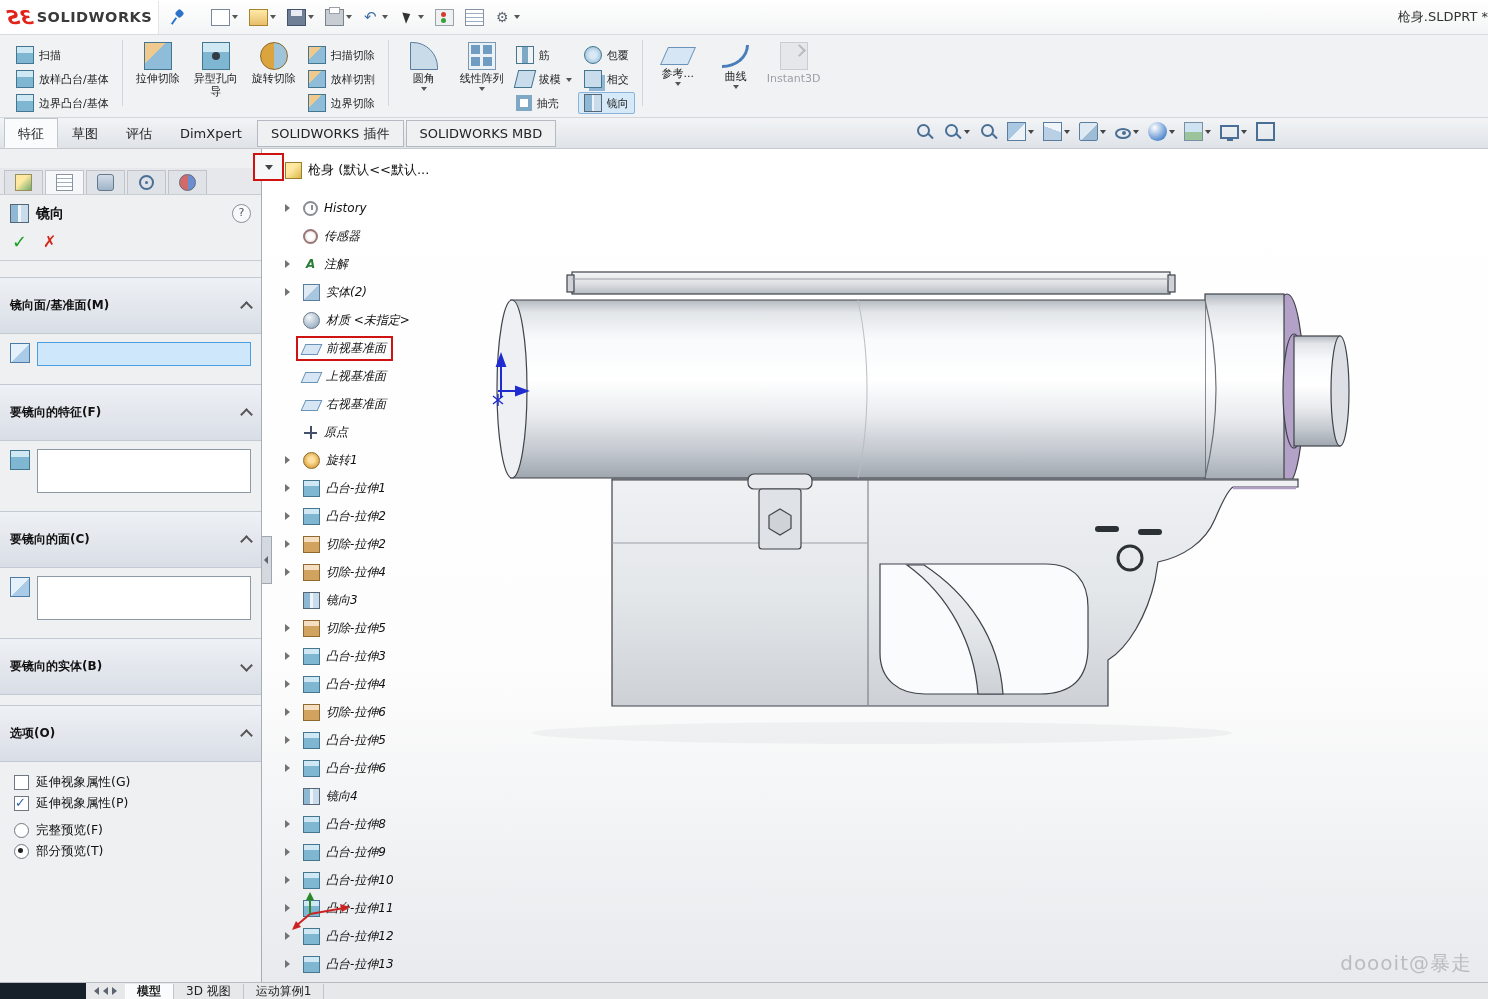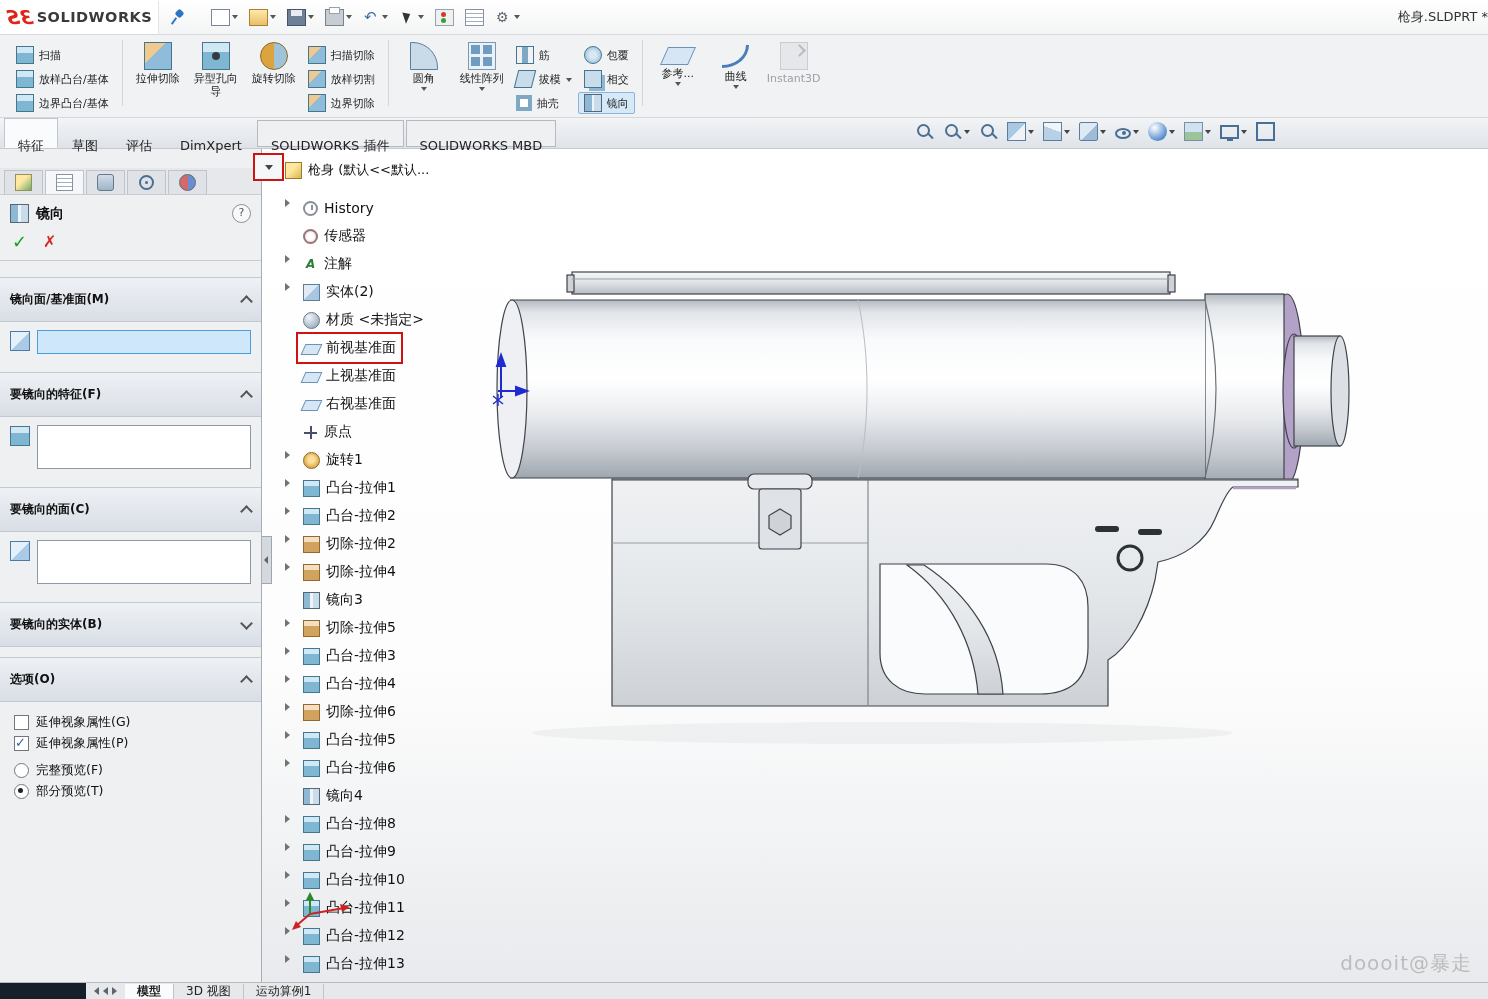--- a/index.html
+++ b/index.html
@@ -65,21 +65,21 @@
   .si-intersect{background:#c8dcec;border:1px solid #44768f;box-shadow:4px 4px 0 -1px #8fb6d2;}
   .si-mirror{background:linear-gradient(90deg,#8fb8d4 0 42%,#eef4f9 42% 58%,#c8dcec 58% 100%);border:1px solid #567;}
   .ri-reference{background:#d6e6f4;border:1px solid #6b93b8;height:16px;margin-top:5px;transform:skewX(-24deg);}
   .ri-curves{border:none;border-bottom:3px solid #4a7ebb;border-right:3px solid #4a7ebb;border-radius:0 0 100% 0;width:24px;height:20px;margin-top:3px;}
   .ri-instant3d{background:#d8dbdf;border:1px solid #9aa0a8;}
   .ri-instant3d::after{content:"";position:absolute;right:3px;top:3px;border-right:2px solid #777;border-top:2px solid #777;width:7px;height:7px;transform:rotate(45deg);}
   
   .tabbar{position:absolute;left:0;top:118px;right:0;height:30px;background:linear-gradient(#f2f4f6,#dfe3e8);
           border-bottom:1px solid #c6cad0;display:flex;align-items:flex-end;z-index:35;}
   .cmtabs{display:flex;height:100%;align-items:stretch;padding-left:4px;}
-  .cmtab{padding:12px 13px;line-height:29px;font-size:13px;color:#222;border:1px solid transparent;}
+  .cmtab{padding:0 13px;line-height:29px;font-size:13px;color:#222;border:1px solid transparent;}
   .cmtab.active{background:#fafbfc;border-color:#c0c6cd;border-bottom-color:#fafbfc;}
   .cmtab.boxed{background:#eef0f2;border-color:#b5bac2;margin:2px 1px 1px 1px;line-height:25px;}
   .headsup{position:absolute;left:915px;top:4px;display:flex;align-items:center;gap:9px;}
   .hbtn{display:flex;align-items:center;gap:2px;}
   .hi{width:19px;height:19px;position:relative;display:inline-block;}
   .hi-zoomfit::before,.hi-zoomarea::before,.hi-prev::before{content:"";position:absolute;left:2px;top:2px;width:9px;height:9px;border:2px solid #4a6f94;border-radius:50%;}
   .hi-zoomfit::after,.hi-zoomarea::after,.hi-prev::after{content:"";position:absolute;left:12px;top:13px;width:7px;height:2px;background:#4a6f94;transform:rotate(45deg);}
   .hi-section{background:linear-gradient(135deg,#aac8e2 50%,#eef3f8 50%);border:1px solid #5b7d9e;box-sizing:border-box;}
   .hi-orient{background:linear-gradient(200deg,#f0f5fa 40%,#b9d0e4 40%);border:1px solid #5b7d9e;box-sizing:border-box;}
   .hi-display{background:linear-gradient(135deg,#dfe9f2 55%,#9fbcd6 55%);border:1px solid #5b7d9e;border-radius:2px;box-sizing:border-box;}
@@ -108,21 +108,21 @@
   .pt-disp{background:linear-gradient(90deg,#d26a6a 50%,#6a8ed2 50%);border-radius:50%;border:1px solid #667;}
   .pmhead{display:flex;align-items:center;gap:7px;padding:9px 10px 6px 10px;}
   .pmico{width:17px;height:17px;background:linear-gradient(90deg,#8fb8d4 0 42%,#eef4f9 42% 58%,#c8dcec 58% 100%);border:1px solid #567;}
   .pmtitle{font-weight:bold;font-size:14px;color:#111;}
   .pmhelp{margin-left:auto;width:17px;height:17px;border:1px solid #8a909a;border-radius:50%;text-align:center;line-height:16px;font-size:11px;color:#555;background:#f8f9fa;}
   .pmok{display:flex;align-items:center;gap:16px;padding:2px 12px 8px 12px;border-bottom:1px solid #c9ccd1;}
   .okg{color:#1a9e22;font-size:18px;font-weight:bold;}
   .cancelg{color:#d4281a;font-size:16px;font-weight:bold;}
   .sec{margin-top:10px;}
   .sechead{height:23px;background:linear-gradient(#eef1f5,#d9dee6);border-top:1px solid #c3c9d2;border-bottom:1px solid #c3c9d2;
-           display:flex;align-items:center;padding:10px 10px;font-weight:bold;font-size:12px;color:#111;}
+           display:flex;align-items:center;padding:16px 10px;font-weight:bold;font-size:12px;color:#111;}
   .chev{width:7px;height:7px;border-right:2px solid #555;border-bottom:2px solid #555;margin-left:auto;}
   .chev.up{transform:rotate(-135deg);margin-top:4px;}
   .chev.down{transform:rotate(45deg);margin-top:-2px;}
   .secbody{padding:8px 10px;display:flex;align-items:flex-start;gap:7px;}
   .fico{width:18px;height:18px;flex:none;margin-top:1px;}
   .f-cube{background:linear-gradient(135deg,#e4f0fa 50%,#a9cbe8 50%);border:1px solid #4d7ba6;}
   .f-feat{background:linear-gradient(180deg,#cfe8f4 0 35%,#7fb6d2 35% 100%);border:1px solid #44768f;}
   .selbox{flex:1;height:22px;background:#fff;border:1px solid #8e99a8;}
   .selbox.tall{height:42px;}
   .selbox.activebox{background:#cfe7fa;border-color:#4a9ede;}
@@ -136,21 +136,21 @@
   .pmsplit::after{content:"";position:absolute;left:2px;top:19px;border-top:4px solid transparent;border-bottom:4px solid transparent;border-right:4px solid #5b6470;}
   
   .viewport{position:absolute;left:262px;top:0;right:0;bottom:0;background:linear-gradient(180deg,#ffffff 0%,#fdfdfd 62%,#e8eaed 100%);overflow:hidden;}
   .modelsvg{position:absolute;left:0;top:0;width:100%;height:100%;}
   .watermark{position:absolute;right:16px;bottom:6px;font-size:20px;color:#bcbcbc;letter-spacing:1px;}
   
   .tree{position:absolute;left:23px;top:10px;width:220px;z-index:15;}
   .troot{display:flex;align-items:center;gap:6px;height:24px;margin-bottom:12px;font-size:13px;color:#111;}
   .ti{width:15px;height:15px;flex:none;position:relative;display:inline-block;}
   .ti-part{background:linear-gradient(135deg,#ffe9a0 40%,#d9b84a 100%);border:1px solid #9a7d2a;}
-  .trow{height:28px;display:flex;font-size:14px;color:#111;white-space:nowrap;}
+  .trow{height:28px;display:flex;align-items:center;font-size:12px;color:#111;white-space:nowrap;font-style:italic;}
   .tw{width:13px;flex:none;}
   .tw::before{content:"";display:inline-block;border-left:5px solid #737373;border-top:4px solid transparent;border-bottom:4px solid transparent;}
   .trow.leaf .tw::before{visibility:hidden;}
   .twrap{display:flex;align-items:center;gap:6px;padding:2px 5px;}
   .twrap.redbox{outline:2px solid #cf1212;}
   .ti-history{border:2px solid #8a8f96;border-radius:50%;box-sizing:border-box;}
   .ti-history::after{content:"";position:absolute;left:6px;top:2px;width:2px;height:5px;background:#8a8f96;}
   .ti-sensor{border:2px solid #997777;border-radius:50%;box-sizing:border-box;background:radial-gradient(circle,#fff 40%,#ddcccc 100%);}
   .ti-ann::before{content:"A";font-weight:bold;color:#2a7d35;font-size:12px;position:absolute;left:3px;top:0;}
   .ti-bodies{background:linear-gradient(135deg,#dfeaf5 50%,#a8c6e0 50%);border:1px solid #5b7d9e;}

